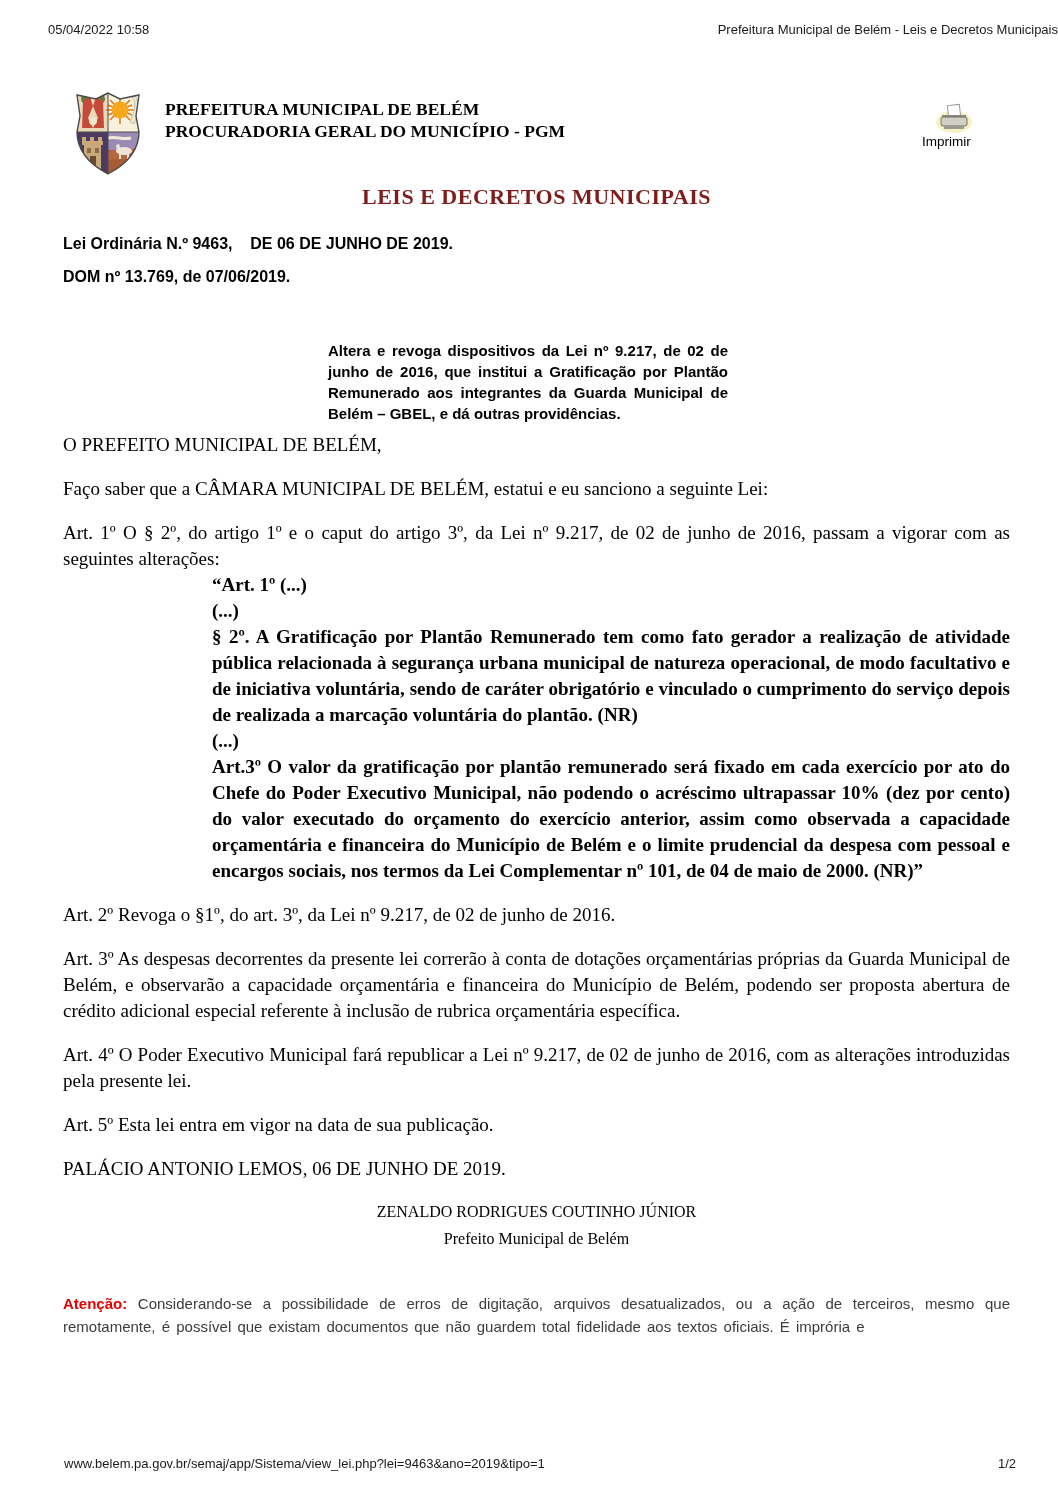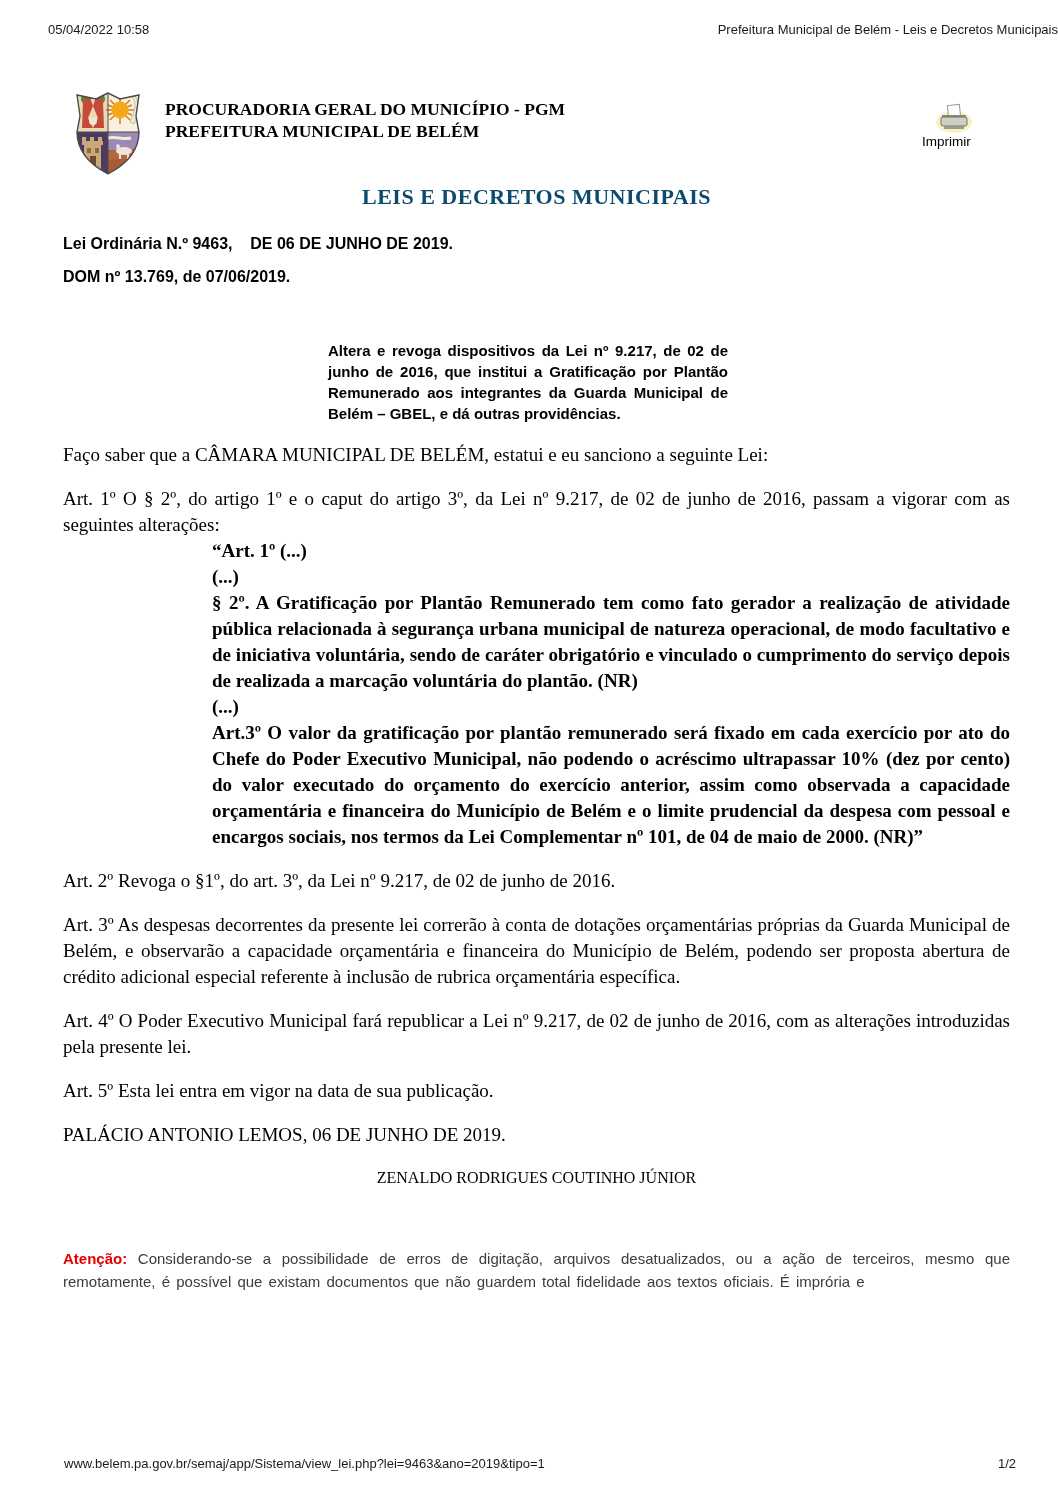--- a/index.html
+++ b/index.html
@@ -28,41 +28,41 @@
     margin-left:102px; padding-top:10px;
     font-family:"Liberation Serif", serif; font-weight:bold;
     font-size:17.5px; line-height:22px;
   }
   .print-btn { position:absolute; right:24px; top:14px; width:64px; text-align:left; font-size:13.5px; cursor:pointer; }
   .print-btn svg { display:block; margin:0 auto; }
 
   .section-title {
     margin-top:4px; text-align:center;
     font-family:"Liberation Serif", serif; font-weight:bold;
-    font-size:22px; letter-spacing:0.5px; color:#0c4a6e;
+    font-size:22px; letter-spacing:0.5px; color:#7f1d1d;
   }
 
   .law-line { margin-top:25px; font-weight:bold; font-size:16px; white-space:pre-wrap; }
   .dom-line { margin-top:15px; font-weight:bold; font-size:16px; }
 
   .ementa {
     margin:54px 4px 0 265px; width:400px;
     font-weight:bold; font-size:15px; line-height:21px; text-align:justify;
   }
 
   .body-text { font-family:"Liberation Serif", serif; font-size:19px; line-height:26px; text-align:justify; }
   .bp { margin:18px 0 0 0; }
   .bp.first { margin-top:8px; }
 
   .quote { margin:0 0 0 149px; font-weight:bold; }
   .quote p { margin:0; }
 
   .signature { margin-top:16px; text-align:center; font-family:"Liberation Serif", serif; font-size:16px; line-height:27px; }
 
-  .warning { margin-top:56px; font-size:15px; line-height:23px; text-align:justify; color:#3c3c3c; word-spacing:2px; }
+  .warning { margin-top:40px; font-size:15px; line-height:23px; text-align:justify; color:#3c3c3c; word-spacing:2px; }
   .warning .wlabel { color:#e60000; font-weight:bold; }
 </style>
 </head>
 <body>
 
 <div class="print-header">
   <div class="ph-title">Prefeitura Municipal de Belém - Leis e Decretos Municipais</div>
   <div class="ph-date">05/04/2022 10:58</div>
 </div>
 
@@ -115,22 +115,22 @@
           <rect x="56" y="65" width="2" height="6" fill="#ece5d8"></rect>
           <rect x="64" y="65" width="2" height="6" fill="#ece5d8"></rect>
           <path d="M45 50 C52 48 60 52 68 50" stroke="#efe9d6" stroke-width="3" fill="none"></path>
         </g>
         <path d="M45 5 L33 11 L14 7 L17 28 L14 44 C14 63 26 76 45 86 C64 76 76 63 76 44 L73 28 L76 7 L57 11 Z" fill="none" stroke="#4a4a4a" stroke-width="1.4"></path>
         <line x1="45" y1="5" x2="45" y2="86" stroke="#4a4a4a" stroke-width="1"></line>
         <line x1="14" y1="44" x2="76" y2="44" stroke="#4a4a4a" stroke-width="1"></line>
       </svg>
     </div>
     <div class="org">
+      <div>PREFEITURA MUNICIPAL DE BELÉM</div>
       <div>PROCURADORIA GERAL DO MUNICÍPIO - PGM</div>
-      <div>PREFEITURA MUNICIPAL DE BELÉM</div>
     </div>
     <div class="print-btn">
       <svg width="40" height="32" viewBox="0 0 40 32">
         <ellipse cx="20" cy="20" rx="18" ry="11" fill="#f6f2c4"></ellipse>
         <rect x="14" y="3" width="12" height="13" fill="#ffffff" stroke="#9a9a90" stroke-width="1" transform="rotate(-6 20 9)"></rect>
         <rect x="8" y="13" width="24" height="4" fill="#8a8a80"></rect>
         <rect x="7" y="15" width="26" height="9" rx="2" fill="#cfcfc4" stroke="#70706a" stroke-width="1"></rect>
         <rect x="10" y="24" width="20" height="3" fill="#9a9a90"></rect>
       </svg>
       <div>Imprimir</div>
@@ -138,40 +138,42 @@
   </div>
 
   <div class="section-title">LEIS E DECRETOS MUNICIPAIS</div>
 
   <div class="law-line">Lei Ordinária N.º 9463,    DE 06 DE JUNHO DE 2019.</div>
   <div class="dom-line">DOM nº 13.769, de 07/06/2019.</div>
 
   <div class="ementa">Altera e revoga dispositivos da Lei nº 9.217, de 02 de junho de 2016, que institui a Gratificação por Plantão Remunerado aos integrantes da Guarda Municipal de Belém – GBEL, e dá outras providências.</div>
 
   <div class="body-text">
+    <p class="bp first">O PREFEITO MUNICIPAL DE BELÉM,</p>
     <p class="bp">Faço saber que a CÂMARA MUNICIPAL DE BELÉM, estatui e eu sanciono a seguinte Lei:</p>
     <p class="bp">Art. 1º O § 2º, do artigo 1º e o caput do artigo 3º, da Lei nº 9.217, de 02 de junho de 2016, passam a vigorar com as seguintes alterações:</p>
 
     <div class="quote">
       <p>“Art. 1º (...)</p>
       <p>(...)</p>
       <p>§ 2º. A Gratificação por Plantão Remunerado tem como fato gerador a realização de atividade pública relacionada à segurança urbana municipal de natureza operacional, de modo facultativo e de iniciativa voluntária, sendo de caráter obrigatório e vinculado o cumprimento do serviço depois de realizada a marcação voluntária do plantão. (NR)</p>
       <p>(...)</p>
       <p>Art.3º O valor da gratificação por plantão remunerado será fixado em cada exercício por ato do Chefe do Poder Executivo Municipal, não podendo o acréscimo ultrapassar 10% (dez por cento) do valor executado do orçamento do exercício anterior, assim como observada a capacidade orçamentária e financeira do Município de Belém e o limite prudencial da despesa com pessoal e encargos sociais, nos termos da Lei Complementar nº 101, de 04 de maio de 2000. (NR)”</p>
     </div>
 
     <p class="bp">Art. 2º Revoga o §1º, do art. 3º, da Lei nº 9.217, de 02 de junho de 2016.</p>
     <p class="bp">Art. 3º As despesas decorrentes da presente lei correrão à conta de dotações orçamentárias próprias da Guarda Municipal de Belém, e observarão a capacidade orçamentária e financeira do Município de Belém, podendo ser proposta abertura de crédito adicional especial referente à inclusão de rubrica orçamentária específica.</p>
     <p class="bp">Art. 4º O Poder Executivo Municipal fará republicar a Lei nº 9.217, de 02 de junho de 2016, com as alterações introduzidas pela presente lei.</p>
     <p class="bp">Art. 5º Esta lei entra em vigor na data de sua publicação.</p>
     <p class="bp">PALÁCIO ANTONIO LEMOS, 06 DE JUNHO DE 2019.</p>
   </div>
 
   <div class="signature">
     <div>ZENALDO RODRIGUES COUTINHO JÚNIOR</div>
+    <div>Prefeito Municipal de Belém</div>
   </div>
 
   <div class="warning">
     <span class="wlabel">Atenção:</span><span> Considerando-se a possibilidade de erros de digitação, arquivos desatualizados, ou a ação de terceiros, mesmo que remotamente, é possível que existam documentos que não guardem total fidelidade aos textos oficiais. É imprória e</span>
   </div>
 
 </div>
 
 <div class="print-footer">
   <div class="pf-url">www.belem.pa.gov.br/semaj/app/Sistema/view_lei.php?lei=9463&amp;ano=2019&amp;tipo=1</div>

